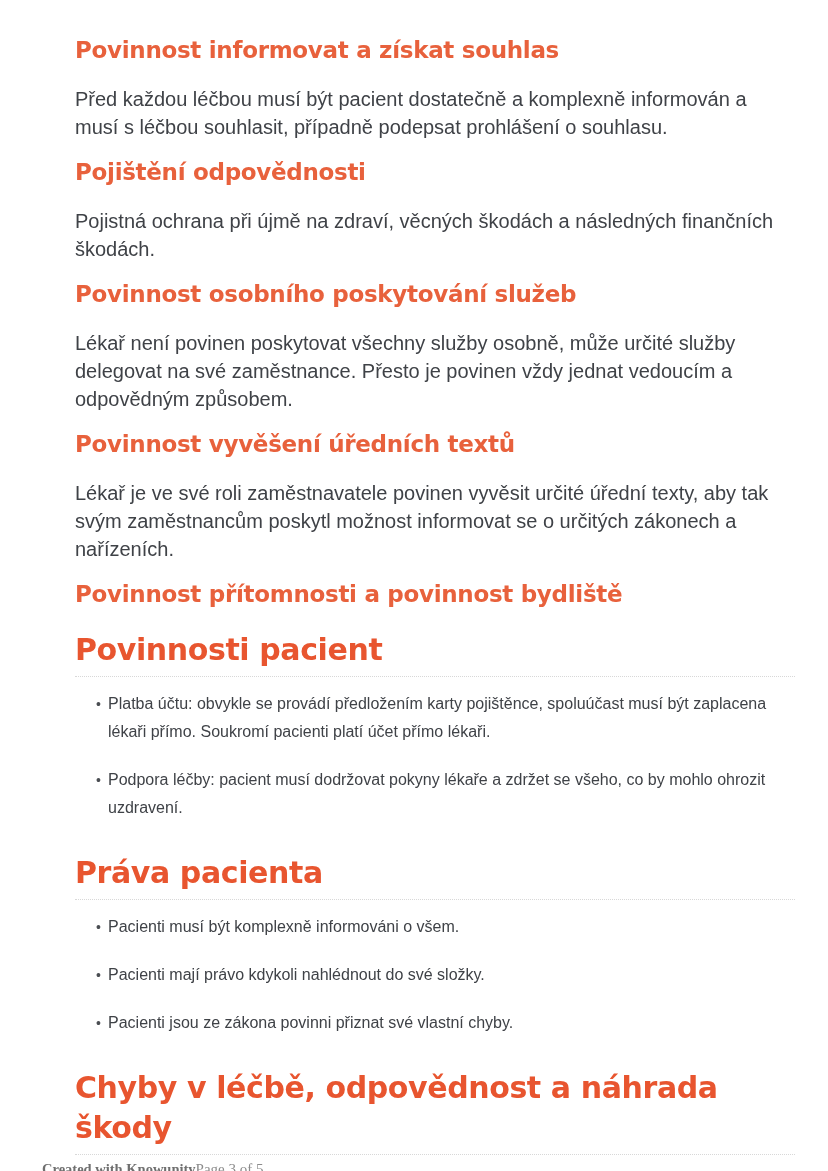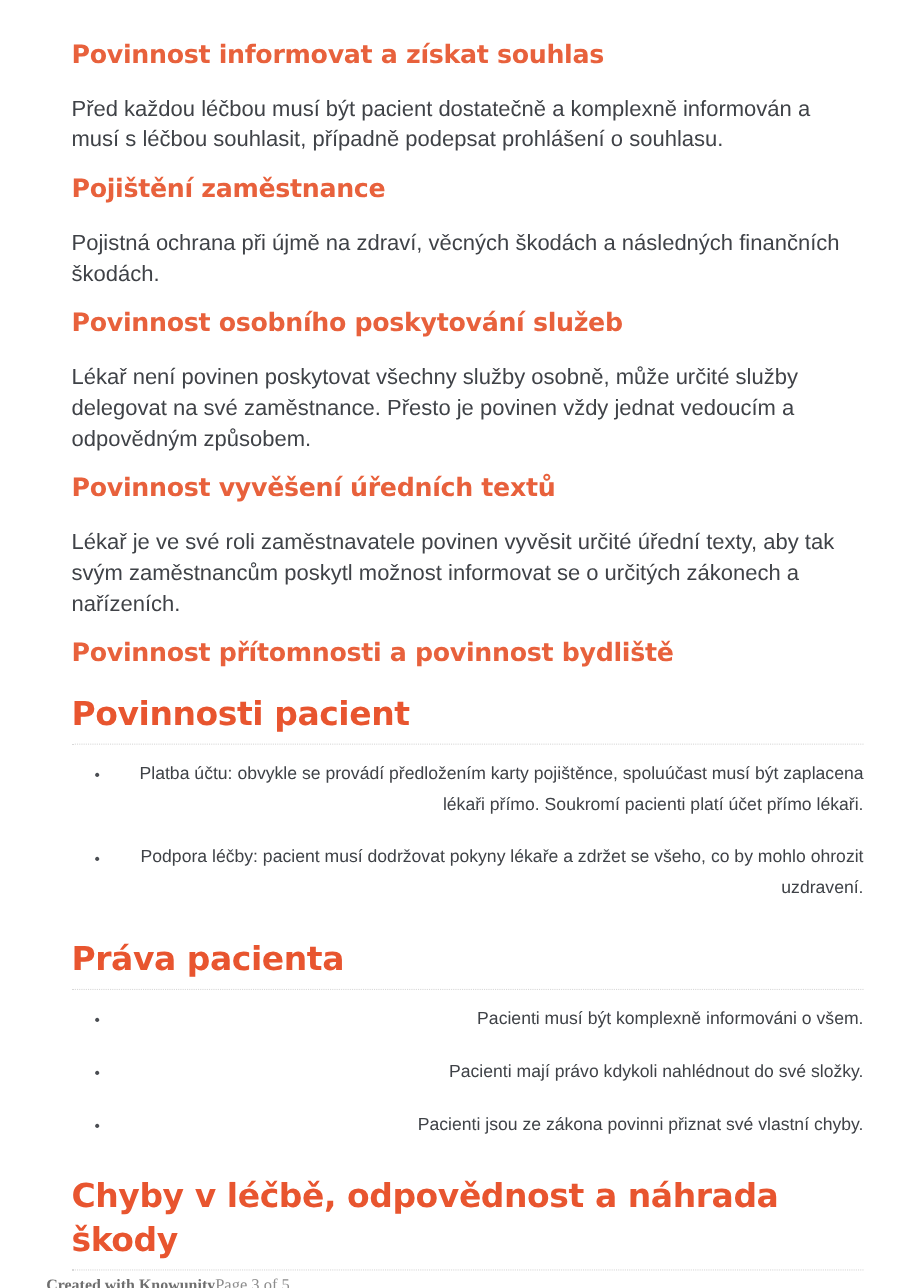--- a/index.html
+++ b/index.html
@@ -11,21 +11,21 @@
     position: relative;
     width: 828px;
     height: 1171px;
     background: #ffffff;
     overflow: hidden;
     font-family: "Liberation Sans", sans-serif;
   }
   .content {
     position: absolute;
     top: 36px;
-    left: 65px;
+    left: 75px;
     width: 720px;
   }
   .sub h2 {
     margin: 17px 0 0 0;
     font-family: "DejaVu Sans", sans-serif;
     font-weight: bold;
     font-size: 23px;
     line-height: 28px;
     letter-spacing: -0.3px;
     color: #e8613c;
@@ -50,21 +50,20 @@
   }
   .divider {
     margin-top: 6px;
     height: 0;
     border-top: 1.5px dotted #d8d8d8;
   }
   .main ul {
     margin: 13px 0 0 0;
     padding: 0 0 0 23px;
     list-style: none;
-    text-align: right;
   }
   .main li {
     position: relative;
     padding-left: 10px;
     font-size: 16px;
     line-height: 28px;
     color: #3f4247;
   }
   .main li + li { margin-top: 20px; }
   .main li::before {
@@ -102,21 +101,21 @@
 
 <div class="page">
   <div class="content">
 
     <section class="sub">
       <h2>Povinnost informovat a získat souhlas</h2>
       <p>Před každou léčbou musí být pacient dostatečně a komplexně informován a musí s léčbou souhlasit, případně podepsat prohlášení o souhlasu.</p>
     </section>
 
     <section class="sub">
-      <h2>Pojištění zaměstnance</h2>
+      <h2>Pojištění odpovědnosti</h2>
       <p>Pojistná ochrana při újmě na zdraví, věcných škodách a následných finančních škodách.</p>
     </section>
 
     <section class="sub">
       <h2>Povinnost osobního poskytování služeb</h2>
       <p>Lékař není povinen poskytovat všechny služby osobně, může určité služby delegovat na své zaměstnance. Přesto je povinen vždy jednat vedoucím a odpovědným způsobem.</p>
     </section>
 
     <section class="sub">
       <h2>Povinnost vyvěšení úředních textů</h2>

